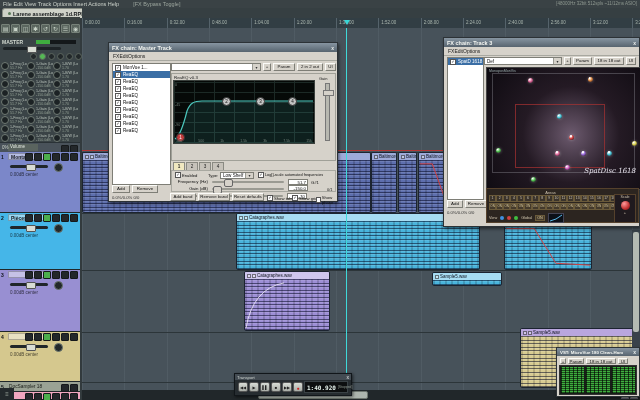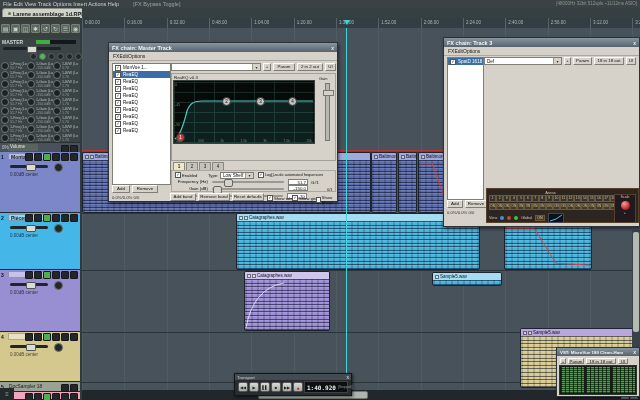--- a/index.html
+++ b/index.html
@@ -747,20 +747,37 @@
     <span class="sbtn" style="left:3px;top:162px;width:16px;height:8px">Add</span>
     <span class="sbtn" style="left:21px;top:162px;width:22px;height:8px">Remove</span>
     <span class="cpu" style="left:3px;top:172px">0.0%/0.0% 0/0</span>
 
     <div class="combo" style="left:40px;top:19px;width:78px;height:8px"><span>Def</span><span class="arr">▾</span></div>
     <span class="sbtn" style="left:120px;top:19px;width:7px;height:8px">+</span>
     <span class="sbtn" style="left:129px;top:19px;width:19px;height:8px">Param</span>
     <span class="sbtn" style="left:150px;top:19px;width:30px;height:8px">18 in 18 out</span>
     <span class="sbtn" style="left:182px;top:19px;width:10px;height:8px">UI</span>
 
+    <div id="spatfield">
+      <div class="orect"></div>
+      <div class="irect"></div>
+      <span id="spatuilabel">MonoposMonVis</span>
+      <span id="spatsig">SpatDisc 1618</span>
+    <span class="sph" style="left: 40.84px; top: 10.1px; background: radial-gradient(circle at 35% 30%, rgb(255, 255, 255) 0%, rgb(224, 106, 154) 45%, rgb(32, 16, 32) 100%);"></span>
+        <span class="sph" style="left: 100.51px; top: 8.89px; background: radial-gradient(circle at 35% 30%, rgb(255, 255, 255) 0%, rgb(224, 138, 64) 45%, rgb(32, 16, 32) 100%);"></span>
+        <span class="sph" style="left: 69.91px; top: 46.4px; background: radial-gradient(circle at 35% 30%, rgb(255, 255, 255) 0%, rgb(72, 200, 216) 45%, rgb(32, 16, 32) 100%);"></span>
+        <span class="sph" style="left: 8.71px; top: 80.28px; background: radial-gradient(circle at 35% 30%, rgb(255, 255, 255) 0%, rgb(80, 192, 80) 45%, rgb(32, 16, 32) 100%);"></span>
+        <span class="sph" style="left: 68.38px; top: 82.7px; background: radial-gradient(circle at 35% 30%, rgb(255, 255, 255) 0%, rgb(224, 106, 154) 45%, rgb(32, 16, 32) 100%);"></span>
+        <span class="sph" style="left: 94.39px; top: 82.7px; background: radial-gradient(circle at 35% 30%, rgb(255, 255, 255) 0%, rgb(154, 106, 216) 45%, rgb(32, 16, 32) 100%);"></span>
+        <span class="sph" style="left: 120.4px; top: 82.7px; background: radial-gradient(circle at 35% 30%, rgb(255, 255, 255) 0%, rgb(72, 200, 216) 45%, rgb(32, 16, 32) 100%);"></span>
+        <span class="sph" style="left: 144.88px; top: 73.02px; background: radial-gradient(circle at 35% 30%, rgb(255, 255, 255) 0%, rgb(216, 208, 80) 45%, rgb(32, 16, 32) 100%);"></span>
+        <span class="sph" style="left: 82.15px; top: 66.97px; background: radial-gradient(circle at 35% 30%, rgb(255, 255, 255) 0%, rgb(208, 64, 64) 45%, rgb(32, 16, 32) 100%);"></span>
+        <span class="sph" style="left: 77.56px; top: 97.22px; background: radial-gradient(circle at 35% 30%, rgb(255, 255, 255) 0%, rgb(208, 96, 192) 45%, rgb(32, 16, 32) 100%);"></span>
+        <span class="sph" style="left: 43.9px; top: 109.32px; background: radial-gradient(circle at 35% 30%, rgb(255, 255, 255) 0%, rgb(80, 192, 80) 45%, rgb(32, 16, 32) 100%);"></span>
+      </div>
     <div id="spatstrip">
       <span id="areas-title">Areas</span>
       <div id="areagrid">
           <span class="acell">
             <span class="an">1</span>
             <span class="ao">ON</span>
           </span>
           <span class="acell">
             <span class="an">2</span>
             <span class="ao">ON</span>

